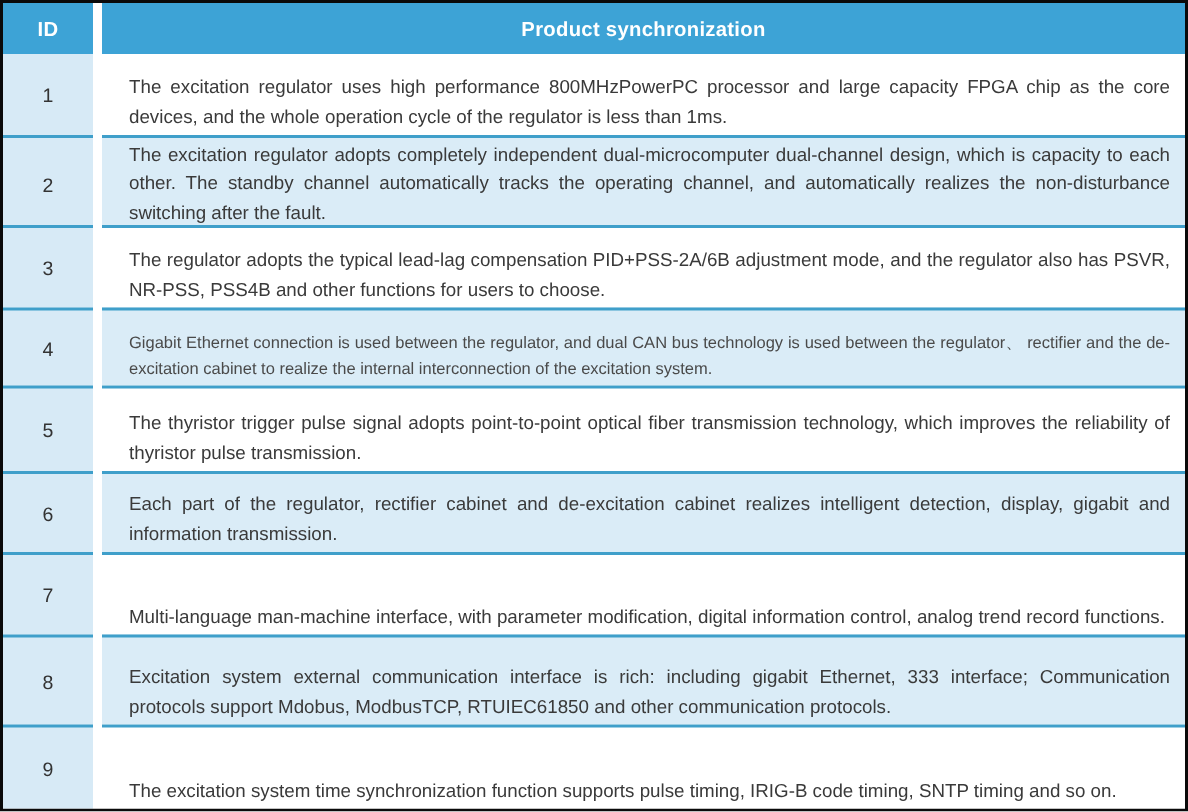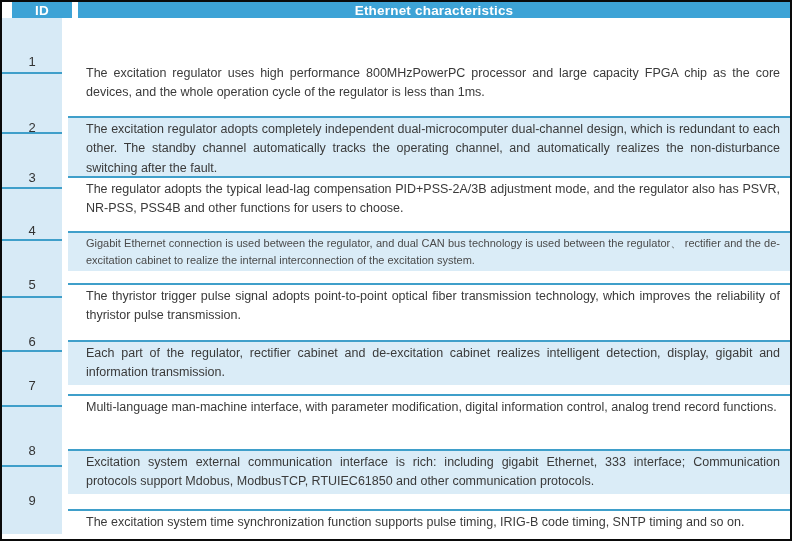--- a/index.html
+++ b/index.html
@@ -14,21 +14,21 @@
     height: 541px;
     border: 2px solid #0a0a0a;
     background: #ffffff;
   }
   .grid-row {
     display: grid;
     grid-template-columns: 60px 6px 1fr;
     box-sizing: border-box;
   }
   
-  .header-row { height: 16px; padding-left: 10px; }
+  .header-row { height: 34px; }
   .header-cell {
     background: #3da3d6;
     color: #ffffff;
     font-weight: bold;
     font-size: 13.5px;
     display: flex;
     align-items: center;
     justify-content: center;
     letter-spacing: 0.2px;
   }
@@ -45,21 +45,20 @@
   }
   .text-cell {
     display: flex;
     align-items: flex-end;
     box-sizing: border-box;
     padding: 2px 10px 2px 18px;
     color: #3a3a3a;
     font-size: 12.5px;
     line-height: 1.55;
     background: #ffffff;
-    margin-top: 44px;
   }
   .text-cell .txt {
     width: 100%;
     text-align: justify;
   }
   .grid-row.striped .text-cell { background: #daecf7; }
   
   .grid-row.bordered .id-cell,
   .grid-row.bordered .text-cell {
     border-top: 2px solid #3f9fca;
@@ -78,44 +77,44 @@
   .row-4 .text-cell { font-size: 11px; color: #4a4a4a; }
 </style>
 </head>
 <body>
 
 <div class="table-wrap">
 
   <div class="grid-row header-row">
     <div class="header-cell">ID</div>
     <div class="col-gap"></div>
-    <div class="header-cell">Ethernet characteristics</div>
+    <div class="header-cell">Product synchronization</div>
   </div>
 
   <div class="grid-row row-1">
     <div class="id-cell">1</div>
     <div class="col-gap"></div>
     <div class="text-cell">
         <div class="txt">The excitation regulator uses high performance 800MHzPowerPC processor and large capacity FPGA chip as the core devices, and the whole operation cycle of the regulator is less than 1ms.</div>
       </div>
   </div>
 
   <div class="grid-row row-2 striped bordered">
     <div class="id-cell">2</div>
     <div class="col-gap"></div>
     <div class="text-cell">
-        <div class="txt">The excitation regulator adopts completely independent dual-microcomputer dual-channel design, which is redundant to each other. The standby channel automatically tracks the operating channel, and automatically realizes the non-disturbance switching after the fault.</div>
+        <div class="txt">The excitation regulator adopts completely independent dual-microcomputer dual-channel design, which is capacity to each other. The standby channel automatically tracks the operating channel, and automatically realizes the non-disturbance switching after the fault.</div>
       </div>
   </div>
 
   <div class="grid-row row-3 bordered">
     <div class="id-cell">3</div>
     <div class="col-gap"></div>
     <div class="text-cell">
-        <div class="txt">The regulator adopts the typical lead-lag compensation PID+PSS-2A/3B adjustment mode, and the regulator also has PSVR, NR-PSS, PSS4B and other functions for users to choose.</div>
+        <div class="txt">The regulator adopts the typical lead-lag compensation PID+PSS-2A/6B adjustment mode, and the regulator also has PSVR, NR-PSS, PSS4B and other functions for users to choose.</div>
       </div>
   </div>
 
   <div class="grid-row row-4 striped bordered">
     <div class="id-cell">4</div>
     <div class="col-gap"></div>
     <div class="text-cell">
         <div class="txt">Gigabit Ethernet connection is used between the regulator, and dual CAN bus technology is used between the regulator、 rectifier and the de-excitation cabinet to realize the internal interconnection of the excitation system.</div>
       </div>
   </div>

